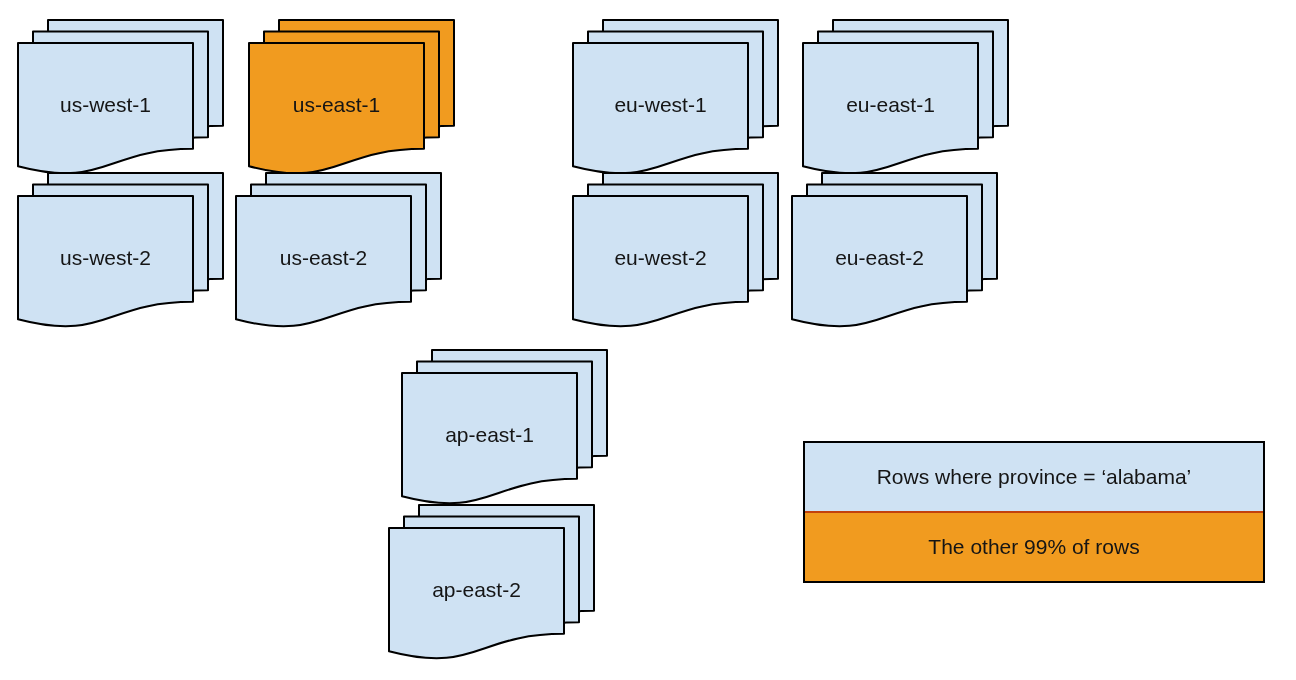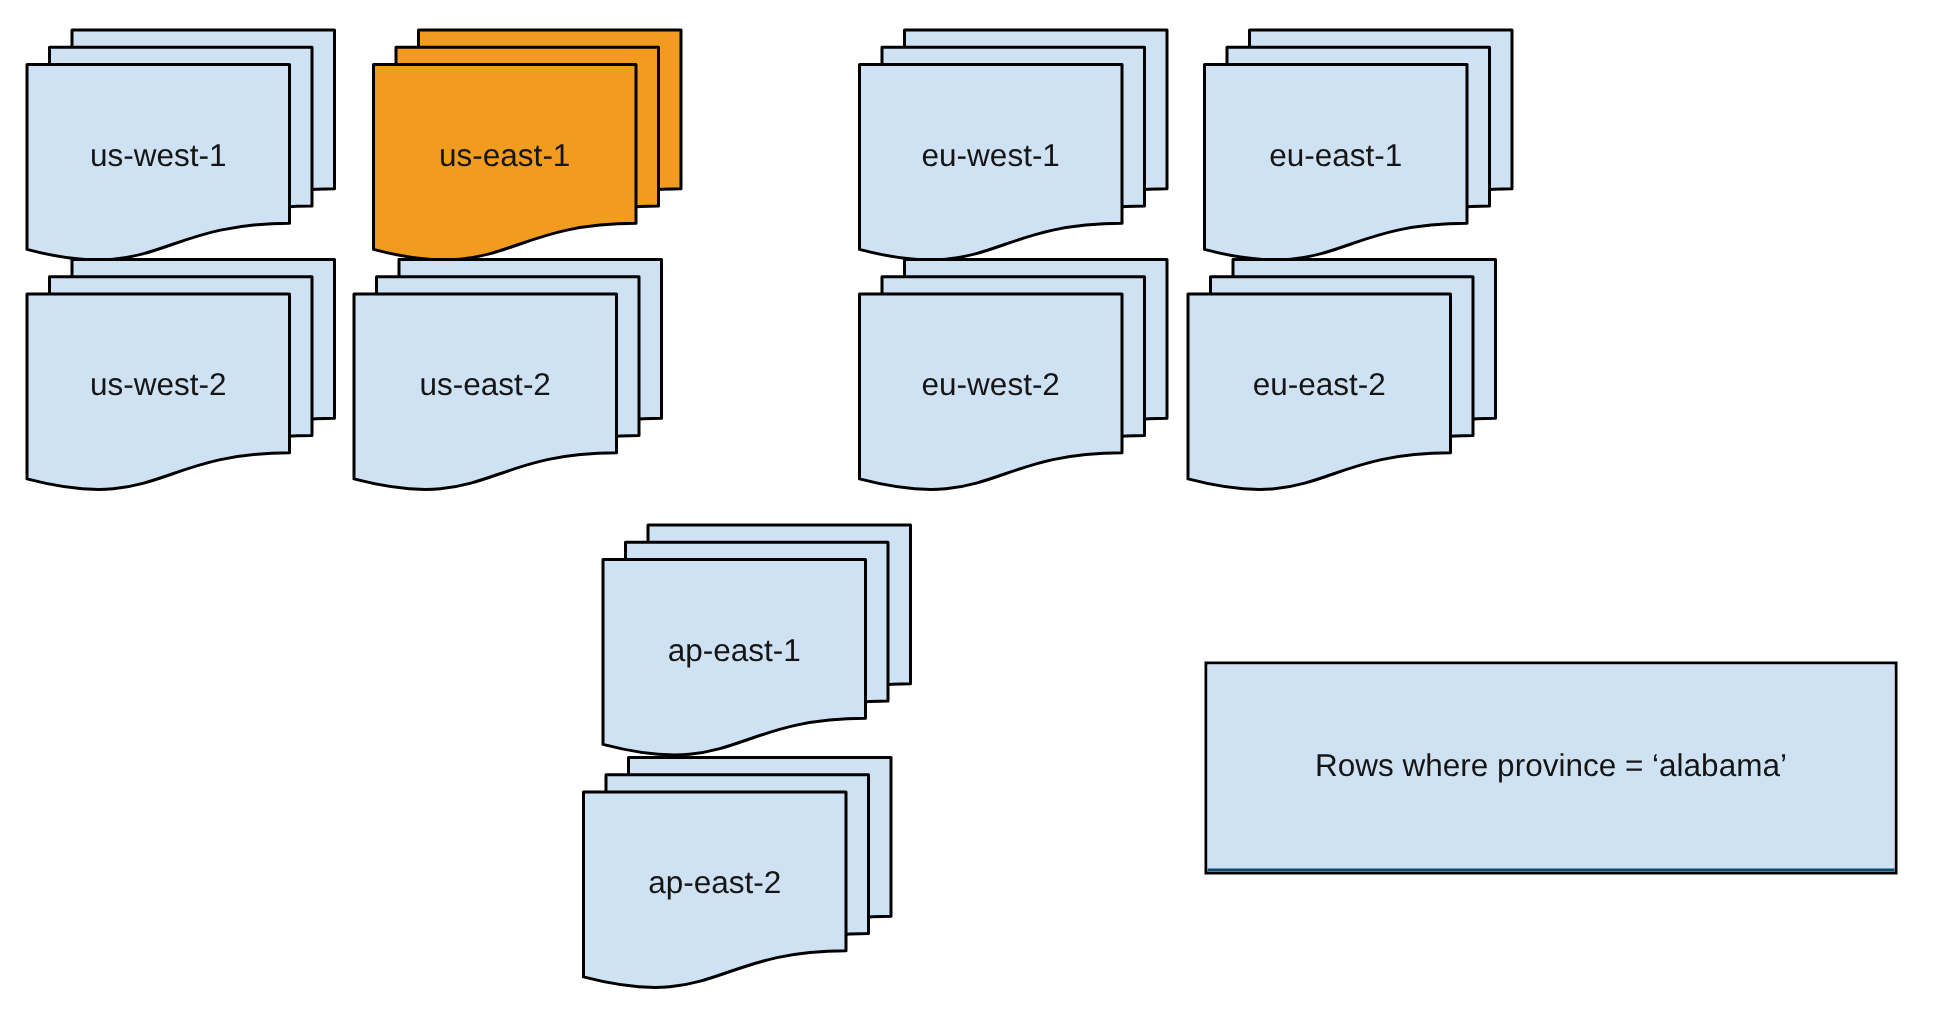--- a/index.html
+++ b/index.html
@@ -29,21 +29,21 @@
     border: 2px solid #000000;
     display: flex;
     flex-direction: column;
   }
   .legend-row {
     flex: 1 1 0;
     display: flex;
     align-items: center;
     justify-content: center;
   }
-  .legend-row:first-child { border-bottom: 2px solid #0c4a6e; }
+  .legend-row:first-child { border-bottom: 2px solid #c2410c; }
   .legend-label {
     font-size: 21px;
     color: #151515;
     white-space: nowrap;
   }
 </style>
 </head>
 <body>
 
 <div class="canvas">
@@ -107,14 +107,17 @@
         <path class="doc-sheet" d="M 17,13.5 h 175 v 105.864 C 104.5,119.364 104.5,159.69 17,136.7748 Z" fill="#cfe2f3" stroke="#000000"></path>
         <path class="doc-sheet" d="M 2,25 h 175 v 105.864 C 89.5,130.864 89.5,171.19 2,148.2748 Z" fill="#cfe2f3" stroke="#000000"></path>
         <text class="doc-label" x="89.5" y="86" text-anchor="middle" dominant-baseline="central">ap-east-2</text>
       </svg>
     </div>
 
   <div class="legend">
     <div class="legend-row" style="background: rgb(207, 226, 243);">
       <span class="legend-label">Rows where province = ‘alabama’</span>
     </div>
+    <div class="legend-row" style="background: rgb(241, 155, 31);">
+      <span class="legend-label">The other 99% of rows</span>
+    </div>
   </div>
 </div>
 
 </body></html>

